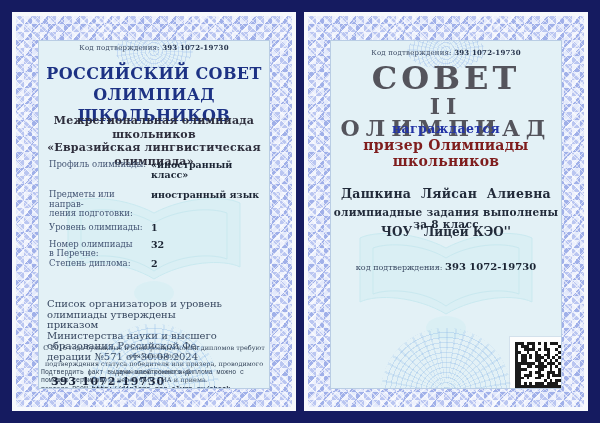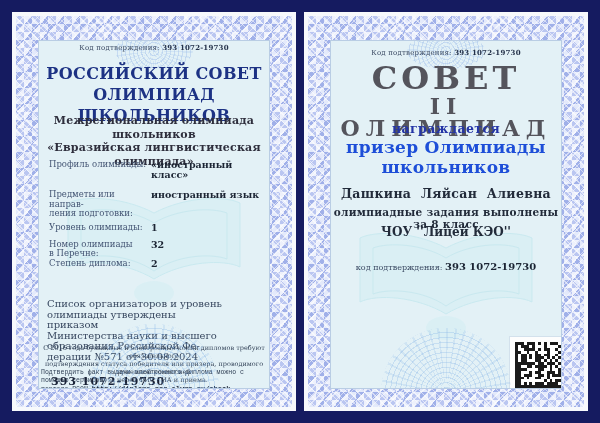--- a/index.html
+++ b/index.html
@@ -48,21 +48,21 @@
   .portal{position:absolute;top:328px;left:2px;right:2px;text-align:left;font-size:6.5px;line-height:8px;
     color:#2e3e54;font-family:Liberation Mono, monospace;}
   .portal .pre{white-space:pre-line;display:inline;}
   .portal b{font-size:7px;color:#17233a;}
   .bottom-code{position:absolute;top:334px;left:12px;font-size:11px;font-weight:bold;color:#1a2337;letter-spacing:1px;}
 
   
   .diploma-title{font-size:32px;line-height:34px;font-weight:bold;color:#54545c;letter-spacing:4px;}
   .diploma-degree{font-size:22px;line-height:22px;font-weight:bold;color:#54545c;letter-spacing:6px;}
   .award-label{font-size:12.5px;font-weight:bold;color:#2435a6;letter-spacing:.4px;}
-  .award-status{font-size:17px;font-weight:bold;color:#1d4ed8;letter-spacing:.3px;}
+  .award-status{font-size:14px;font-weight:bold;color:#7f1d1d;letter-spacing:.3px;}
   .recipient{font-size:12.5px;font-weight:bold;color:#222b3a;word-spacing:5px;letter-spacing:.3px;}
   .grade{font-size:10.5px;font-weight:bold;color:#222b3a;letter-spacing:.3px;}
   .school{font-size:12px;font-weight:bold;color:#222b3a;}
   .loc{font-size:11.5px;font-weight:bold;color:#222b3a;}
   .code-line{font-size:8px;color:#3b4a63;}
   .code-line b{font-size:10px;color:#1b2433;}
 
   .qr-box{position:absolute;left:179px;top:296px;width:56px;height:56px;background:#fdfdfd;
           display:flex;align-items:center;justify-content:center;box-shadow:0 0 0 1px rgba(200,215,230,.6);}
   .qr-grid{display:grid;grid-template-rows:repeat(16,1fr);grid-template-columns:repeat(16,1fr);

